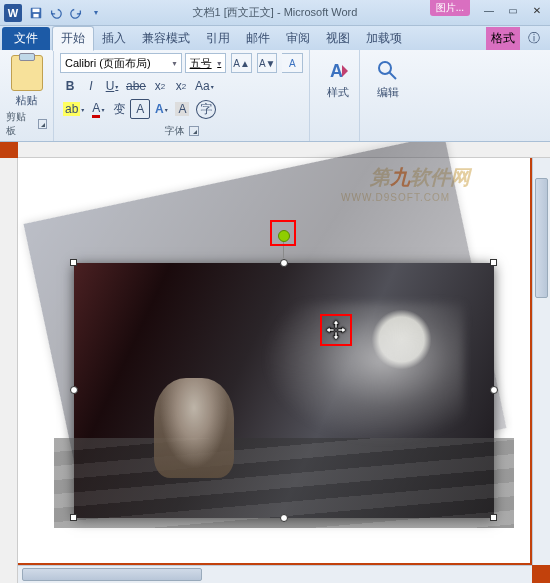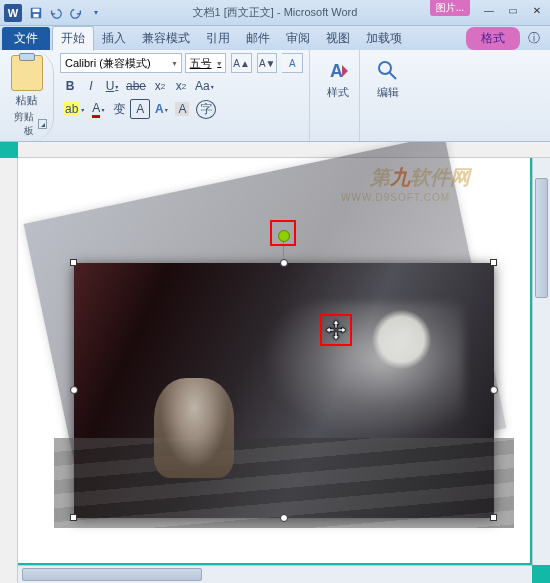--- a/index.html
+++ b/index.html
@@ -12,26 +12,26 @@
 .title-text { position: absolute; left: 50%; transform: translateX(-50%); white-space: nowrap; }
 .pic-badge { position: absolute; right: 80px; top: 0; background: #d96fc0; color: #fff; padding: 1px 6px; font-size: 10px; border-radius: 0 0 3px 3px; }
 .win-controls { position: absolute; right: 2px; top: 2px; display: flex; gap: 2px; }
 .win-btn { width: 22px; height: 16px; display: flex; align-items: center; justify-content: center; font-size: 10px; color: #3a4a5a; border-radius: 2px; }
 .win-btn.close { color: #333; }
 
 .tabbar { height: 24px; background: linear-gradient(#d6e5f5,#c5d9ee); display: flex; align-items: flex-end; padding-left: 2px; font-size: 12px; }
 .tab-file { background: #1c5aa6; color: #fff; padding: 3px 12px; border-radius: 3px 3px 0 0; margin-right: 2px; }
 .tab { padding: 3px 8px; color: #3b5072; border-radius: 3px 3px 0 0; }
 .tab.active { background: #f2f6fb; border: 1px solid #a9bfd6; border-bottom: 1px solid #f2f6fb; margin-bottom: -1px; }
-.tab.format { background: #d96fc0; color: #4c1d95; position: absolute; right: 30px; border-radius: 8px; padding: 3px 15px; }
+.tab.format { background: #d96fc0; color: #000000; position: absolute; right: 30px; border-radius: 0; padding: 3px 5px; }
 .help-icon { position: absolute; right: 6px; color: #3b5072; padding: 3px 4px; }
 
 .ribbon { height: 92px; background: linear-gradient(#f2f6fb,#e0e9f3); border-bottom: 1px solid #a9bfd6; display: flex; }
 .rgroup { border-right: 1px solid #c5d4e5; padding: 3px 6px; display: flex; flex-direction: column; }
-.rgroup-label { font-size: 10px; color: #4a5a6a; text-align: right; margin-top: auto; padding-top: 2px; display: flex; align-items: center; justify-content: center; gap: 4px; }
+.rgroup-label { font-size: 10px; color: #4a5a6a; text-align: left; margin-top: auto; padding-top: 2px; display: flex; align-items: center; justify-content: center; gap: 4px; }
 .dlg-launcher { width: 10px; height: 10px; border: 1px solid #8a9ab0; display: inline-block; position: relative; }
 .dlg-launcher::after { content: ""; position: absolute; right: 1px; bottom: 1px; border: 2px solid transparent; border-right-color: #4a5a6a; border-bottom-color: #4a5a6a; }
 
 .paste-area { display: flex; flex-direction: column; align-items: center; height: 68px; }
 .paste-icon { width: 32px; height: 36px; background: #f7e19a; border: 1px solid #c0a050; border-radius: 3px; position: relative; margin-top: 2px; }
 .paste-icon::before { content: ""; position: absolute; left: 50%; top: -3px; transform: translateX(-50%); width: 14px; height: 6px; background: #c0d8e8; border: 1px solid #889; border-radius: 2px; }
 .paste-label { font-size: 11px; color: #3b5072; margin-top: 2px; }
 
 .font-top { display: flex; gap: 3px; margin-bottom: 3px; }
 .combo { height: 20px; background: #fff; border: 1px solid #a9bfd6; font-size: 11px; display: flex; align-items: center; padding: 0 4px; }
@@ -39,21 +39,21 @@
 .aa-btn { width: 22px; height: 20px; border: 1px solid #a9bfd6; background: #f2f6fb; display: flex; align-items: center; justify-content: center; font-size: 10px; color: #3b5072; margin-left: 2px; }
 
 .font-row { display: flex; gap: 1px; margin-bottom: 3px; }
 .fbtn { min-width: 20px; height: 20px; display: flex; align-items: center; justify-content: center; font-size: 12px; color: #3b5072; padding: 0 3px; border-radius: 2px; }
 .fbtn .sub { font-size: 8px; }
 .fbtn .ddarrow { font-size: 6px; margin-left: 1px; }
 
 .bigbtn { width: 44px; display: flex; flex-direction: column; align-items: center; font-size: 11px; color: #3b5072; padding-top: 4px; }
 .bigbtn svg { width: 28px; height: 28px; }
 
-.document { position: relative; height: 441px; background: #14b8a6; overflow: hidden; }
+.document { position: relative; height: 441px; background: #c2410c; overflow: hidden; }
 .ruler-h { height: 16px; background: #f0f0f0; border-bottom: 1px solid #ccc; margin-left: 18px; }
 .ruler-v { position: absolute; left: 0; top: 16px; width: 18px; bottom: 0; background: #f0f0f0; border-right: 1px solid #ccc; }
 .page { position: absolute; left: 18px; top: 16px; right: 20px; bottom: 20px; background: #fff; }
 
 .watermark { position: absolute; right: 60px; top: 6px; font-size: 20px; font-weight: bold; color: #e5cfa0; font-style: italic; }
 .watermark .hl { color: #f08030; }
 .watermark-url { position: absolute; right: 80px; top: 34px; font-size: 10px; color: #e5cfa0; letter-spacing: 1px; }
 
 .img-rotated { position: absolute; left: 32px; top: 18px; width: 430px; height: 300px; background: linear-gradient(135deg,#7a8090,#4a4a52,#a0a0a8); transform: rotate(-12deg); opacity: 0.5; box-shadow: 0 0 8px rgba(0,0,0,0.3); }
 
@@ -120,35 +120,35 @@
   <div class="tab">引用</div>
   <div class="tab">邮件</div>
   <div class="tab">审阅</div>
   <div class="tab">视图</div>
   <div class="tab">加载项</div>
   <div class="tab format">格式</div>
   <div class="help-icon">ⓘ</div>
 </div>
 
 <div class="ribbon">
-  <div class="rgroup" style="width:54px;border-radius:23px;">
+  <div class="rgroup" style="width:54px;">
     <div class="paste-area">
       <div class="paste-icon"></div>
       <div class="paste-label">粘贴</div>
     </div>
     <div class="rgroup-label">
         <span>剪贴板</span>
         <span class="dlg-launcher"></span>
       </div>
   </div>
 
   <div class="rgroup" style="width:256px;">
     <div class="font-top">
       <div class="combo" style="width:130px;">
-          <span>Calibri (兼容模式)</span>
+          <span>Calibri (页面布局)</span>
           <span class="dd">▾</span>
         </div>
       <div class="combo" style="width:44px;text-decoration:underline;">
           <span>五号</span>
           <span class="dd">▾</span>
         </div>
       <div class="aa-btn">A▲</div>
       <div class="aa-btn">A▼</div>
       <div class="aa-btn" style="border-left:0;">
           <span style="color:#3b72c0;">A</span>
@@ -184,20 +184,24 @@
           <span style="color:#3b72c0;font-weight:bold;">A</span>
           <span class="ddarrow">▾</span>
         </div>
       <div class="fbtn">
           <span style="background:#ddd;padding:0 3px;">A</span>
         </div>
       <div class="fbtn">
           <span style="border:1px solid #3b5072;border-radius:50%;padding:0 3px;">字</span>
         </div>
     </div>
+    <div class="rgroup-label">
+        <span>字体</span>
+        <span class="dlg-launcher"></span>
+      </div>
   </div>
 
 
   <div class="rgroup" style="width:50px;">
     <div class="bigbtn">
       <svg viewBox="0 0 28 28">
           <text x="6" y="20" font-size="18" fill="#3b72c0" font-weight="bold">A</text>
           <path d="M18 8 L24 14 L18 20" fill="#c04070"></path>
         </svg>
       <span>样式</span>

